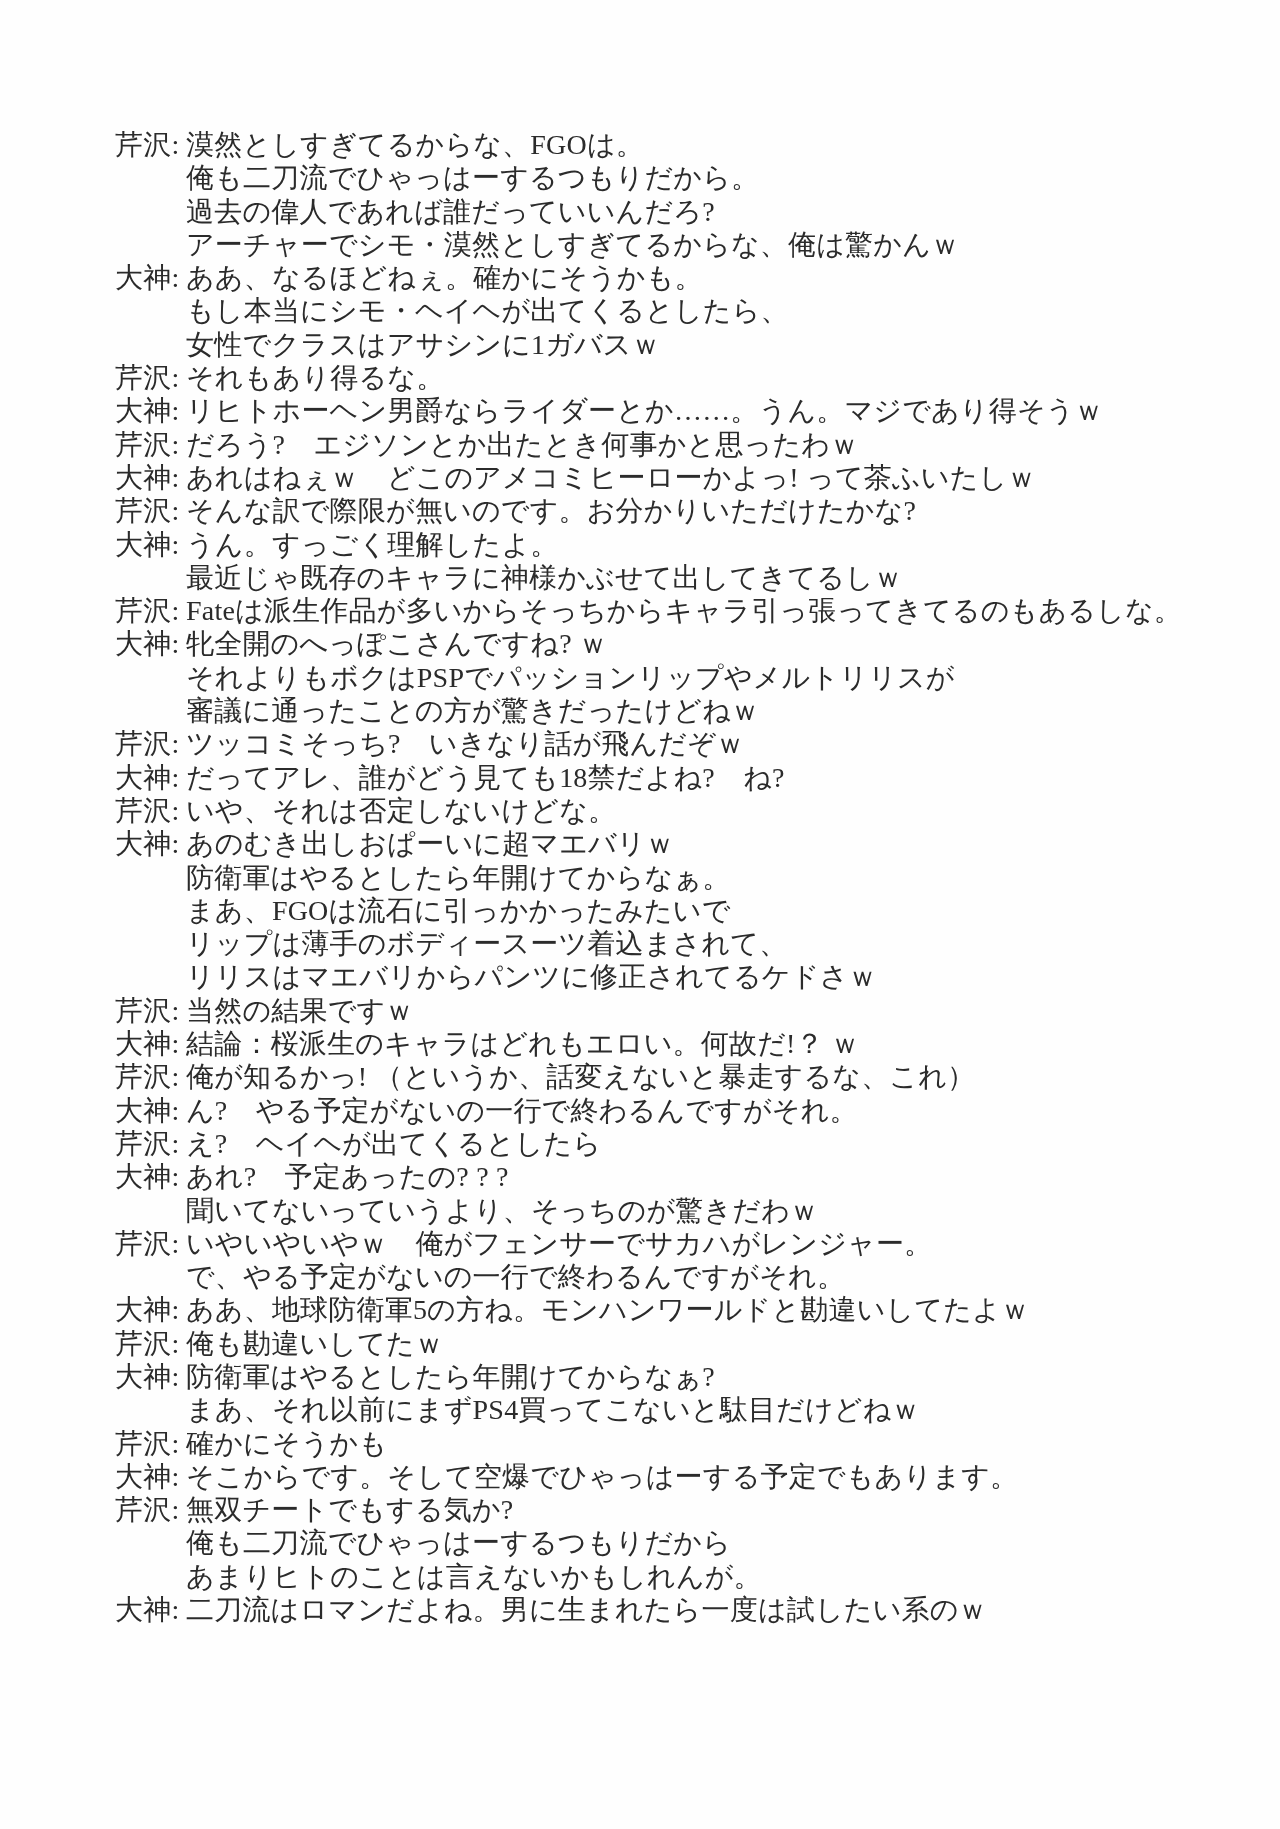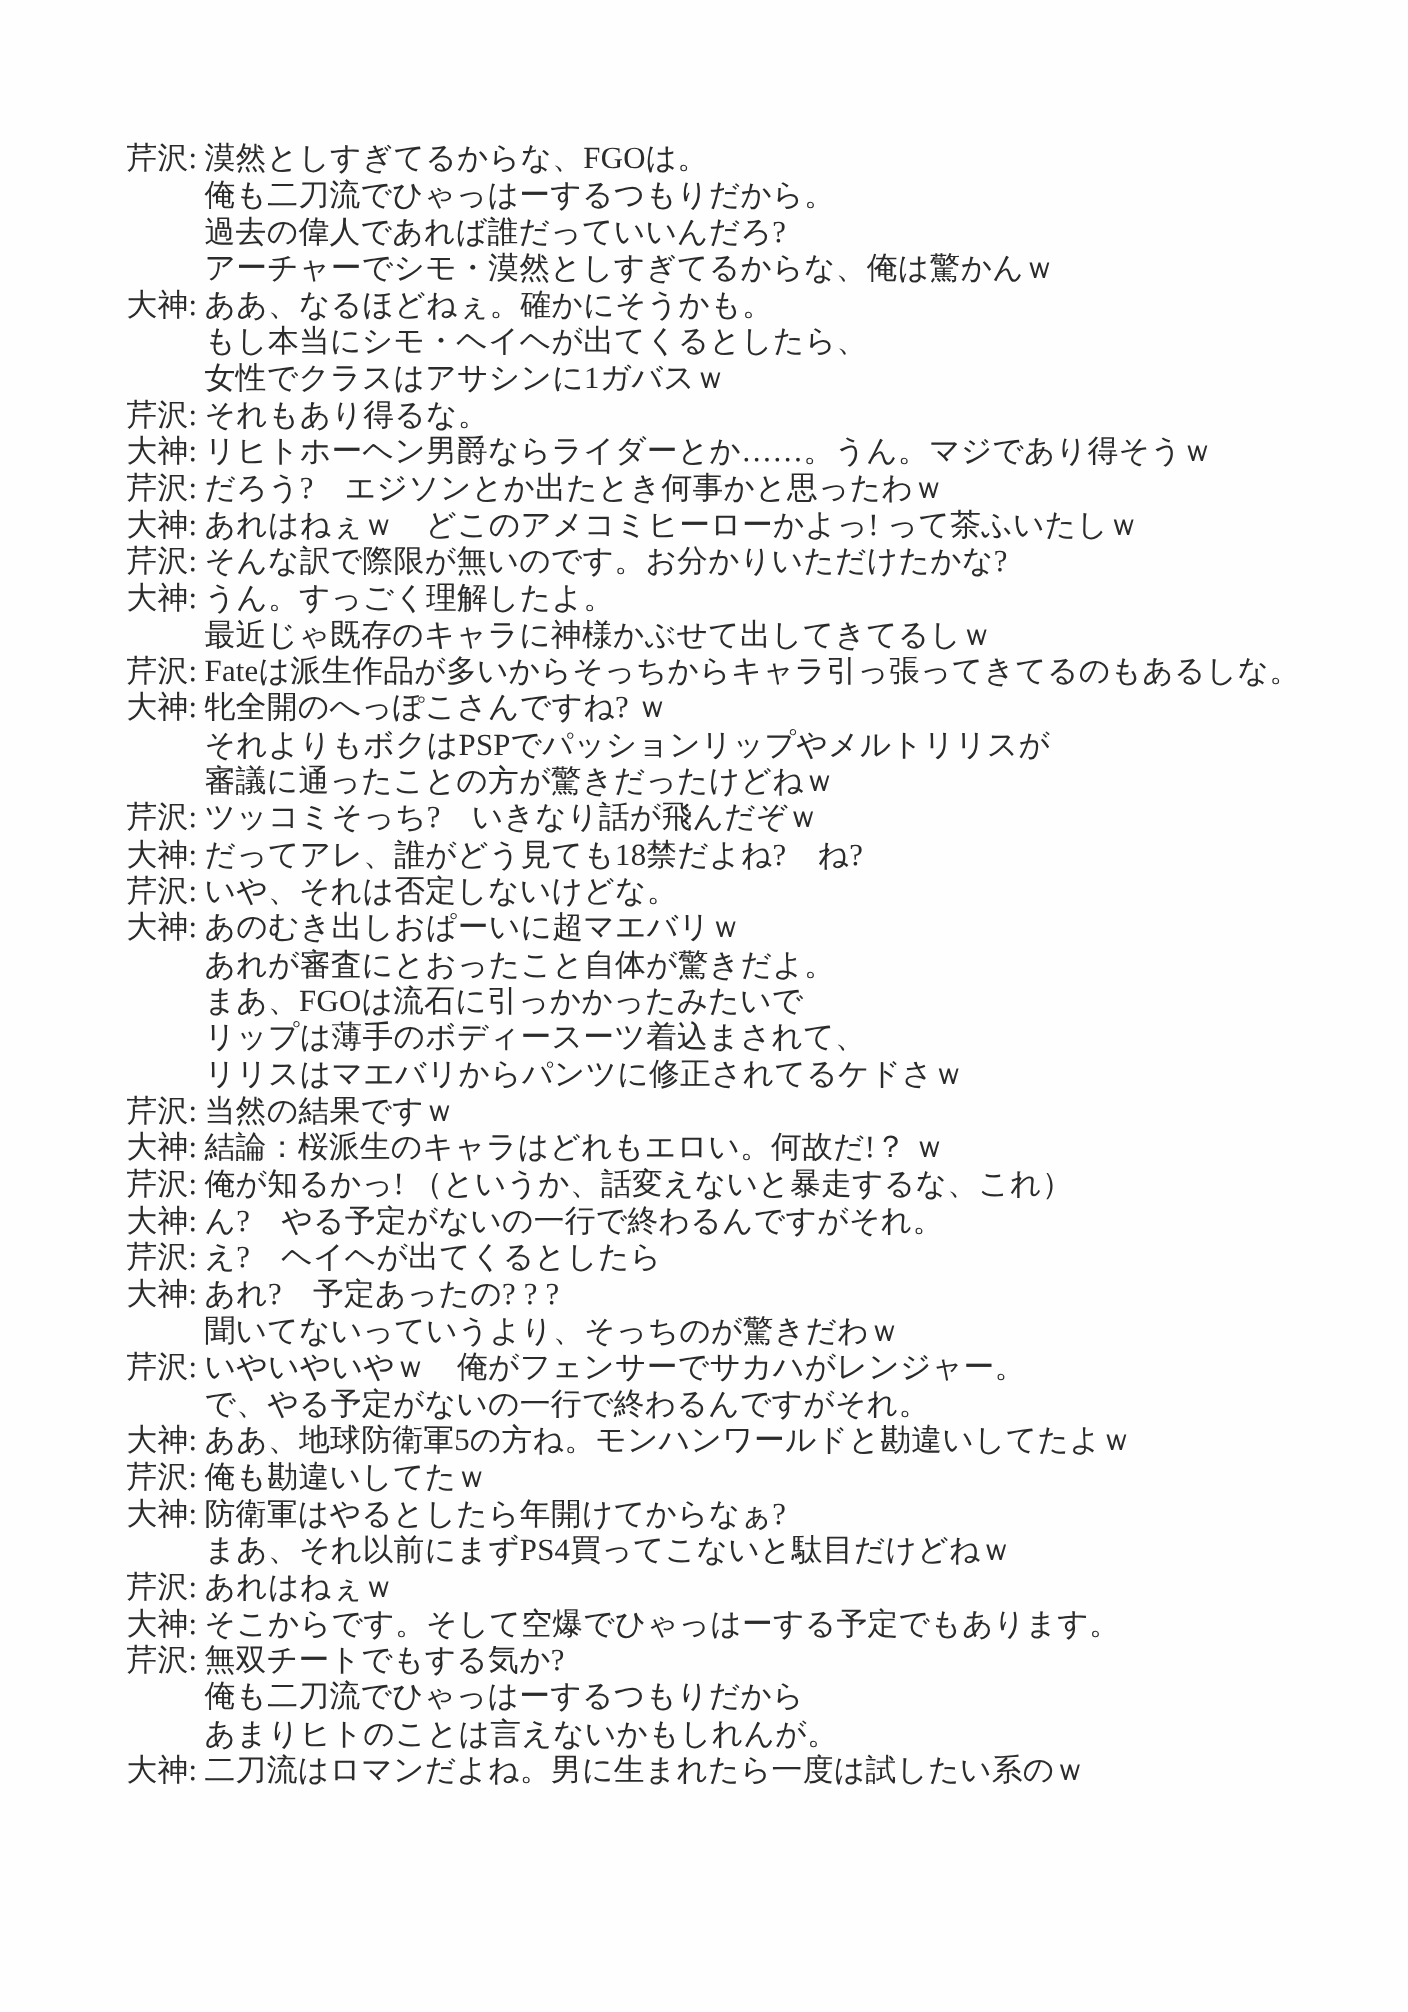--- a/index.html
+++ b/index.html
@@ -139,21 +139,21 @@
       <div class="entry">
         <span class="speaker">芹沢:</span>
         <div class="lines">
           <div class="line">いや、それは否定しないけどな。</div>
         </div>
       </div>
       <div class="entry">
         <span class="speaker">大神:</span>
         <div class="lines">
           <div class="line">あのむき出しおぱーいに超マエバリｗ</div>
-          <div class="line">あれが審査にとおったこと自体が驚きだよ。</div>
+          <div class="line">防衛軍はやるとしたら年開けてからなぁ。</div>
           <div class="line">まあ、FGOは流石に引っかかったみたいで</div>
           <div class="line">リップは薄手のボディースーツ着込まされて、</div>
           <div class="line">リリスはマエバリからパンツに修正されてるケドさｗ</div>
         </div>
       </div>
       <div class="entry">
         <span class="speaker">芹沢:</span>
         <div class="lines">
           <div class="line">当然の結果ですｗ</div>
         </div>
@@ -211,21 +211,21 @@
       <div class="entry">
         <span class="speaker">大神:</span>
         <div class="lines">
           <div class="line">防衛軍はやるとしたら年開けてからなぁ?</div>
           <div class="line">まあ、それ以前にまずPS4買ってこないと駄目だけどねｗ</div>
         </div>
       </div>
       <div class="entry">
         <span class="speaker">芹沢:</span>
         <div class="lines">
-          <div class="line">あれはねぇｗ</div>
+          <div class="line">確かにそうかも</div>
         </div>
       </div>
       <div class="entry">
         <span class="speaker">大神:</span>
         <div class="lines">
           <div class="line">そこからです。そして空爆でひゃっはーする予定でもあります。</div>
         </div>
       </div>
       <div class="entry">
         <span class="speaker">芹沢:</span>

